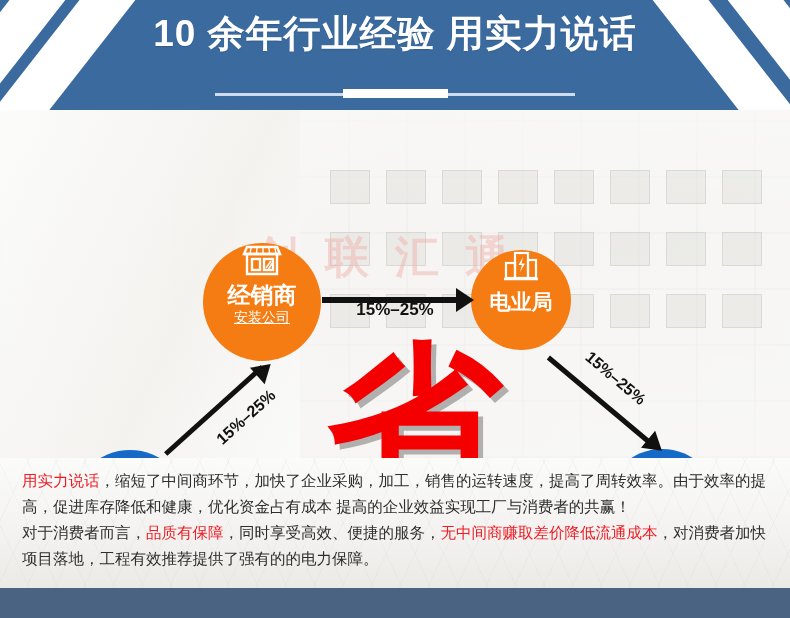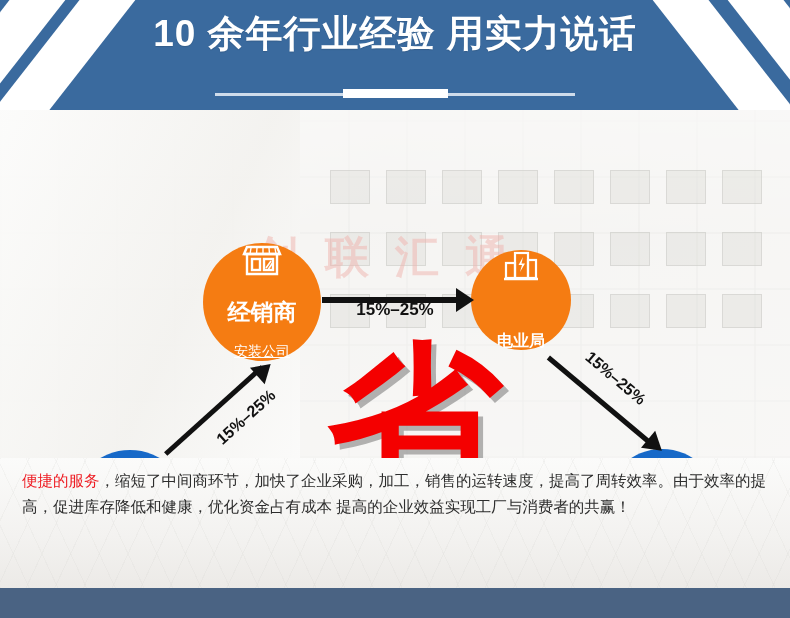--- a/index.html
+++ b/index.html
@@ -60,30 +60,30 @@
   .photo-win { position:absolute; background:rgba(215,215,210,.35); border:1px solid rgba(200,200,196,.5); }
 
   .watermark {
     position:absolute; left:0; top:118px; width:790px; text-align:center;
     font-size:44px; font-weight:bold; color:#f0b4ae; opacity:.5;
     letter-spacing:26px; white-space:nowrap; pointer-events:none;
   }
 
   
   .node { position:absolute; border-radius:50%; display:flex; flex-direction:column;
-          align-items:center; justify-content:space-between; color:#fff; text-align:center; }
+          align-items:center; justify-content:flex-start; color:#fff; text-align:center; }
   .node .ico { display:block; }
   .node .lbl { font-weight:bold; line-height:1.05; }
   .node .sub { font-weight:normal; }
 
   #node-dealer  { left:203px; top:133px; width:118px; height:118px; background:#f57c12; }
   #node-dealer  .lbl { font-size:23px; margin-top:2px; }
   #node-dealer  .sub { font-size:14px; margin-top:2px;text-decoration:underline; }
   #node-power   { left:471px; top:140px; width:100px; height:100px; background:#f57c12; }
-  #node-power   .lbl { font-size:16px; margin-top:3px; }
+  #node-power   .lbl { font-size:21px; margin-top:3px; }
   #node-brand   { left:71px; top:340px; width:118px; height:118px; background:#1769c8; }
   #node-consumer{ left:605px; top:339px; width:114px; height:114px; background:#1769c8; }
 
   
   .big-save {
     position:absolute; left:315px; top:228px; width:200px; text-align:center;
     font-size:175px; line-height:175px; font-weight:bold; color:#f40000;
     text-shadow:5px 5px 0 rgba(90,90,90,.45);
     font-family:"DejaVu Sans","Liberation Sans",sans-serif;
   }
@@ -240,18 +240,19 @@
       <div class="ln"></div>
       <div class="hd"></div>
       <div class="tx">15%–25%</div>
     </div>
 
   </div>
 
   <div class="textblock">
     <div class="tb-texture"></div>
 
-    <div class="para" id="para1"><span class="red">便捷的服务</span><span>，缩短了中间商环节，加快了企业采购，加工，销售的运转速度，提高了周转效率。由于效率的提高，促进库存降低和健康，优化资金占有成本 提高的企业效益实现工厂与消费者的共赢！</span></div>
-
+    <div class="para" id="para1"><span class="red">用实力说话</span><span>，缩短了中间商环节，加快了企业采购，加工，销售的运转速度，提高了周转效率。由于效率的提高，促进库存降低和健康，优化资金占有成本 提高的企业效益实现工厂与消费者的共赢！</span></div>
+
+    <div class="para" id="para2"><span>对于消费者而言，</span><span class="red">品质有保障</span><span>，同时享受高效、便捷的服务，</span><span class="red">无中间商赚取差价降低流通成本</span><span>，对消费者加快项目落地，工程有效推荐提供了强有的的电力保障。</span></div>
   </div>
 
   <div class="footer-bar"></div>
 </div>
 
 </body></html>

